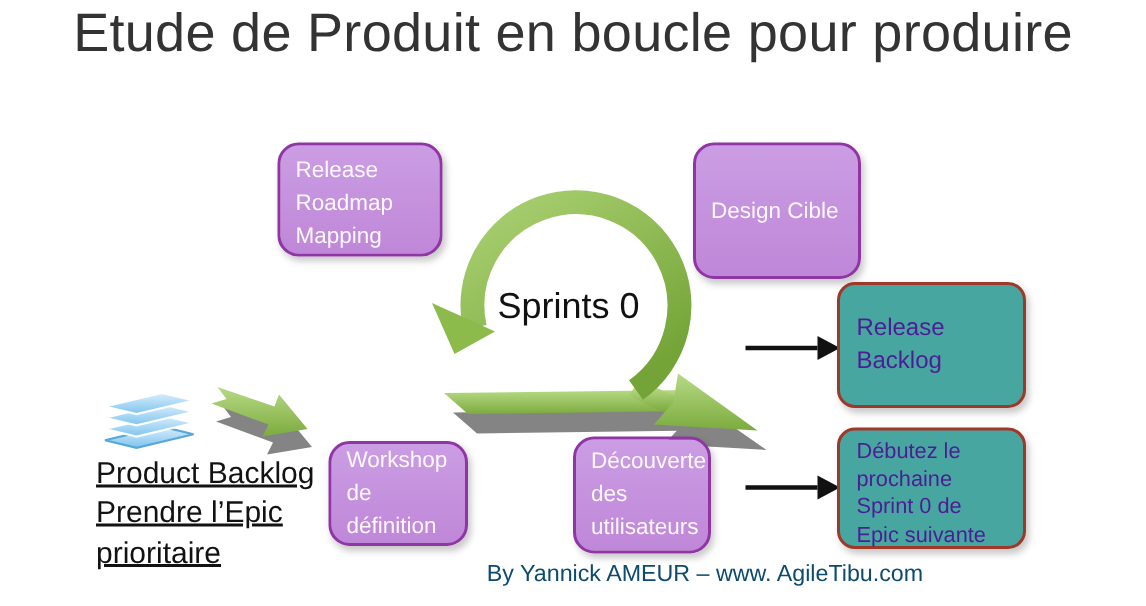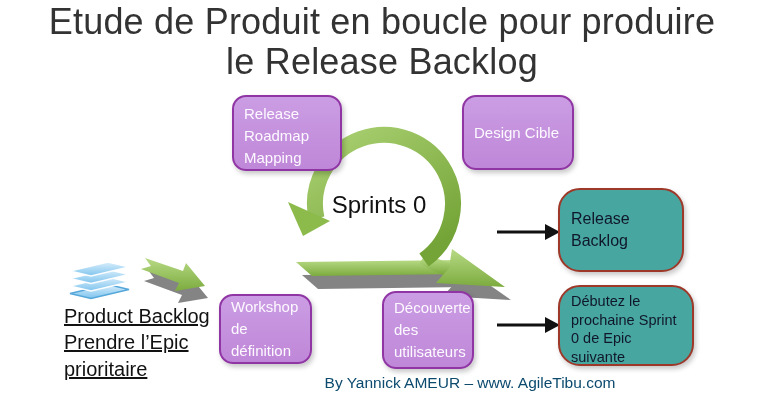--- a/index.html
+++ b/index.html
@@ -15,51 +15,50 @@
   .node{
     position:absolute;z-index:2;box-sizing:border-box;
     color:#fdf9ff;font-size:15px;line-height:1.45;
     box-shadow:2px 3px 5px rgba(0,0,0,.22);
   }
   .purple{
     background:linear-gradient(180deg,#cb9de4,#bf87d8);
     border:2px solid #9036a4;border-radius:14px;padding:6px 10px;
   }
   .teal{
-    background:#48a6a1;border:2.5px solid #9e392a;border-radius:22px;
-    color:#0f172a;padding:6px 11px;
+    background:#48a6a1;border:2.5px solid #9e392a;border-radius:12px;
+    color:#4c1d95;padding:6px 11px;
   }
   .vcenter{display:flex;flex-direction:column;justify-content:center;}
   .sprints{
     position:absolute;left:324px;top:191px;width:110px;text-align:center;
     z-index:2;color:#111111;font-size:24px;
   }
   .pb-label{
     position:absolute;left:64px;top:303px;width:172px;z-index:2;
     color:#121212;font-size:20px;line-height:1.32;text-decoration:underline;
   }
   .footer{
     position:absolute;left:300px;top:374px;width:340px;text-align:center;
     z-index:2;color:#0c4a6e;font-size:15.5px;
   }
-  #n-release-roadmap{left:185px;top:95px;width:110px;height:76px;margin-left:47px;}
-  #n-design-cible{left:462px;top:95px;width:112px;height:75px;}
+  #n-release-roadmap{left:185px;top:95px;width:110px;height:76px;}
+  #n-design-cible{left:462px;top:95px;width:112px;height:91px;}
   #n-workshop{left:219px;top:294px;width:93px;height:70px;}
   #n-decouverte{left:382px;top:291px;width:92px;height:78px;padding-top:4px;}
   #n-release-backlog{left:558px;top:188px;width:126px;height:84px;font-size:16px;line-height:1.4;}
-  #n-debutez{left:558px;top:285px;width:136px;height:81px;font-size:14.5px;line-height:1.28;padding-top:5px;}
+  #n-debutez{left:558px;top:285px;width:126px;height:81px;font-size:14.5px;line-height:1.28;padding-top:5px;}
 </style>
 </head>
 <body>
 
 <div class="stage">
 
   <div class="title">
     <div>Etude de Produit en boucle pour produire</div>
-    <div>le Release Backlog</div>
   </div>
 
   <svg class="art" width="764" height="404" viewBox="0 0 764 404">
     <defs>
       <linearGradient id="g1" x1="0" y1="0" x2="0.7" y2="1">
         <stop offset="0" stop-color="#abd173"></stop>
         <stop offset="1" stop-color="#74a437"></stop>
       </linearGradient>
       <linearGradient id="g2" x1="0" y1="0" x2="0" y2="1">
         <stop offset="0" stop-color="#b7da85"></stop>

